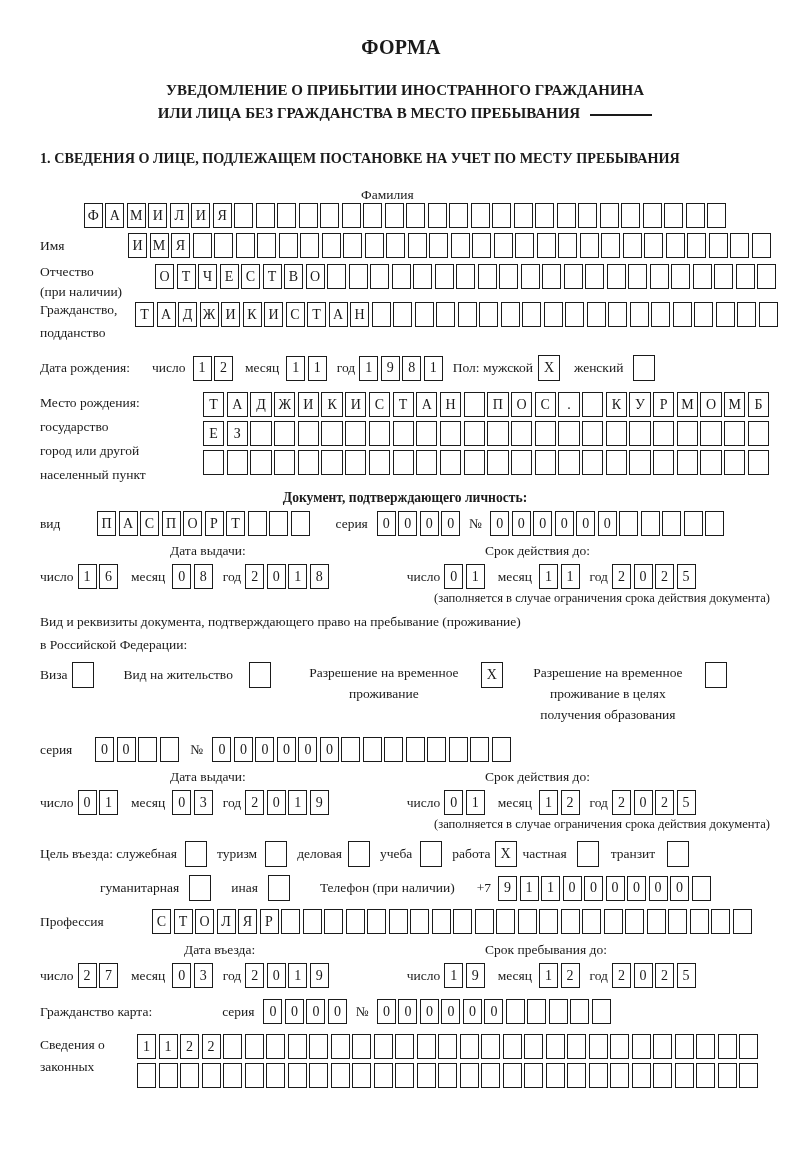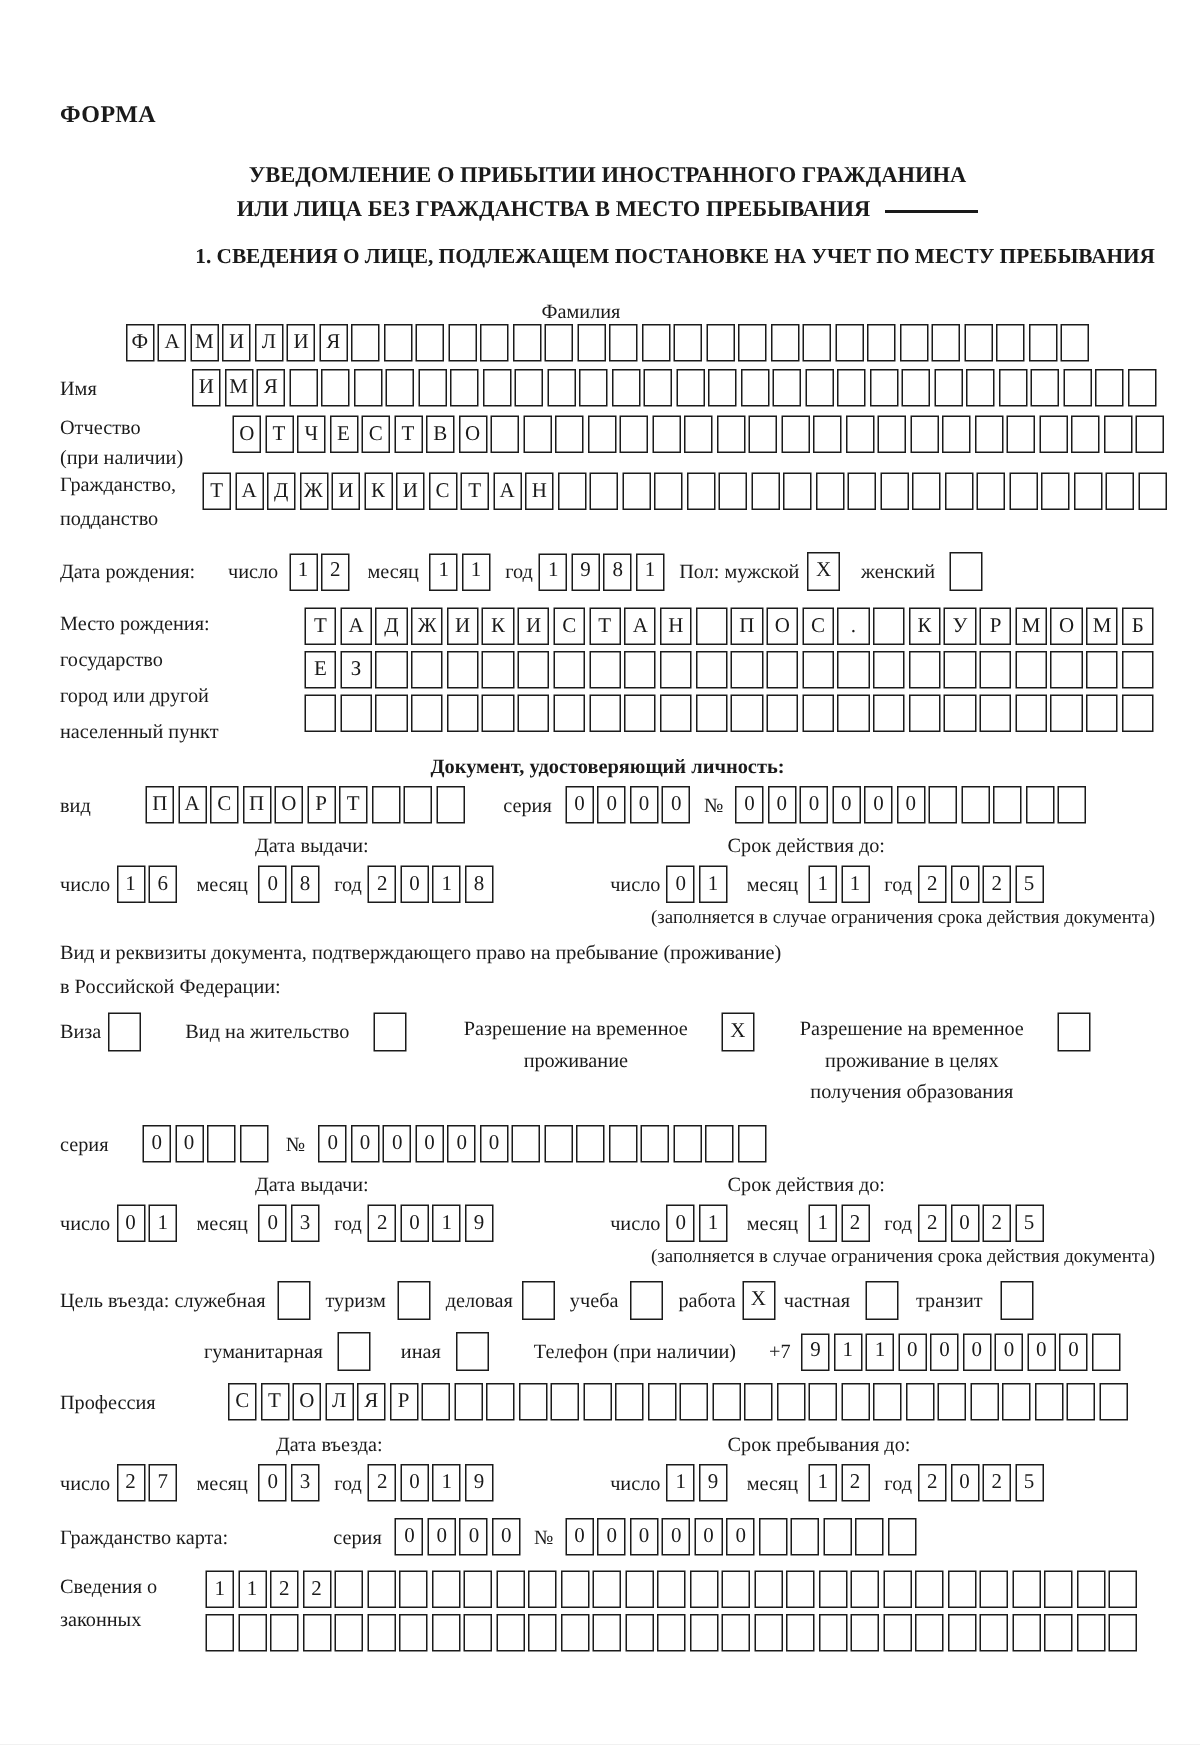--- a/index.html
+++ b/index.html
@@ -4,24 +4,24 @@
 <style>
   html,body{margin:0;padding:0;background:#e8e8e8;}
   .page{
     width:800px;height:1163px;box-sizing:border-box;margin:0 auto;
     background:#ffffff;color:#1a1a1a;
     font-family:"Liberation Serif","DejaVu Serif",serif;
     padding:36px 30px 20px 40px;overflow:hidden;position:relative;
   }
   .hdr{width:190px;margin-left:auto;margin-right:10px;font-size:13px;line-height:1.45;}
   .hdr .ed{margin-top:5px;}
-  .forma{text-align:left;font-weight:bold;font-size:16px;margin:32px 8px 0 0;letter-spacing:.3px;}
+  .forma{text-align:center;font-weight:bold;font-size:20px;margin:0 8px 0 0;letter-spacing:.3px;}
   .title{text-align:center;font-weight:bold;font-size:15px;line-height:1.5;margin-top:20px;}
   .blank-line{display:inline-block;width:62px;border-bottom:2px solid #1a1a1a;margin-left:10px;transform:translateY(-2px);}
-  .sec{font-weight:bold;font-size:14.2px;margin-top:12px;white-space:nowrap;text-align:right;}
+  .sec{font-weight:bold;font-size:14.2px;margin-top:26px;white-space:nowrap;}
   .lbl{font-size:13.5px;flex:none;}
   .row{display:flex;align-items:center;}
   .rowt{display:flex;align-items:flex-start;}
   .boxes{display:flex;gap:2.5px;flex:none;}
   .boxes.wide{gap:2.4px;}
   .c{width:19px;height:25px;box-sizing:border-box;border:1.6px solid #1b1b1b;
      display:flex;align-items:center;justify-content:center;
      font-size:14px;flex:none;background:#fff;}
   .boxes.wide .c{width:21.3px;}
   .cb .c{width:22px;height:26px;}
@@ -307,21 +307,21 @@
           <div class="c"></div>
           <div class="c"></div>
           <div class="c"></div>
           <div class="c"></div>
           <div class="c"></div>
           <div class="c"></div>
         </div>
     </div>
   </div>
 
-  <div class="center b" style="font-size:13.6px;margin-top:5px;">Документ, удостоверяющий личность:</div>
+  <div class="center b" style="font-size:13.6px;margin-top:5px;">Документ, подтверждающего личность:</div>
 
   <div class="row" style="margin-top:5px;">
     <div class="lbl" style="width:57px;">вид</div>
     <div class="boxes">
         <div class="c">П</div>
         <div class="c">А</div>
         <div class="c">С</div>
         <div class="c">П</div>
         <div class="c">О</div>
         <div class="c">Р</div>
@@ -518,21 +518,21 @@
     <div class="boxes cb" style="margin-left:10px;">
         <div class="c"></div>
       </div>
     <div class="lbl" style="margin-left:12px;">транзит</div>
     <div class="boxes cb" style="margin-left:12px;">
         <div class="c"></div>
       </div>
   </div>
 
   <div class="row" style="margin-top:8px;">
-    <div class="lbl" style="margin-left:96px;">гуманитарная</div>
+    <div class="lbl" style="margin-left:60px;">гуманитарная</div>
     <div class="boxes cb" style="margin-left:10px;">
         <div class="c"></div>
       </div>
     <div class="lbl" style="margin-left:20px;">иная</div>
     <div class="boxes cb" style="margin-left:10px;">
         <div class="c"></div>
       </div>
     <div class="lbl" style="margin-left:30px;">Телефон (при наличии)</div>
     <div class="lbl" style="margin-left:22px;margin-right:7px;">+7</div>
     <div class="boxes">

